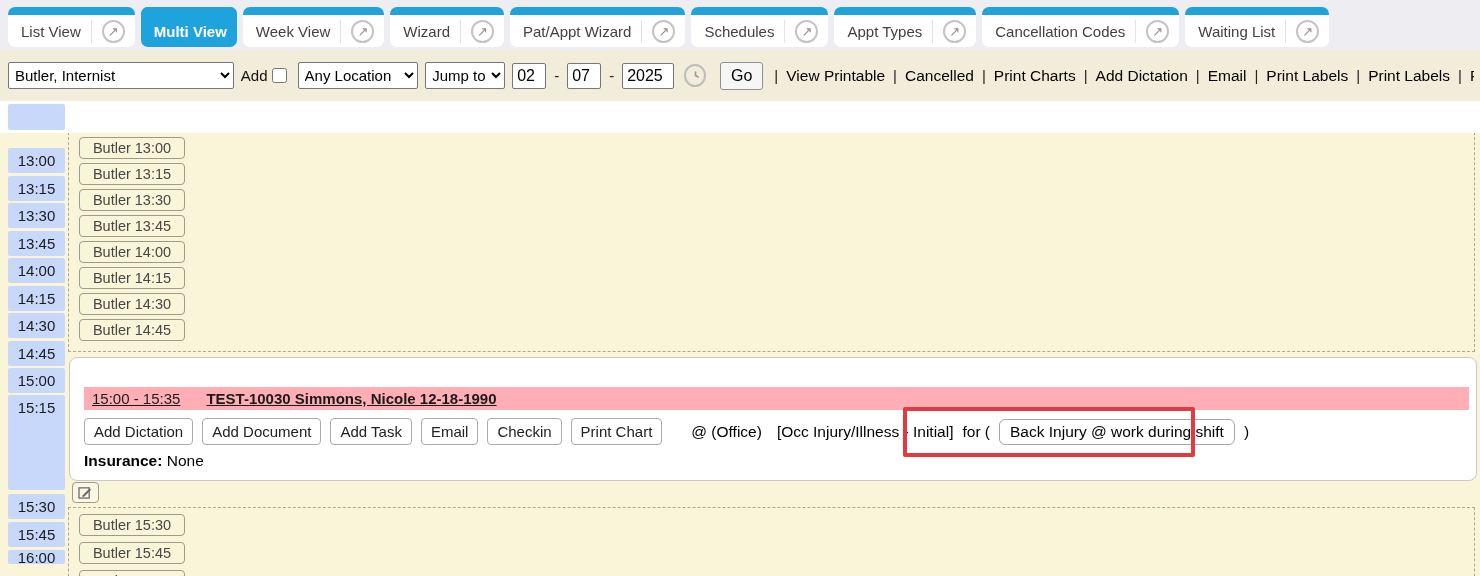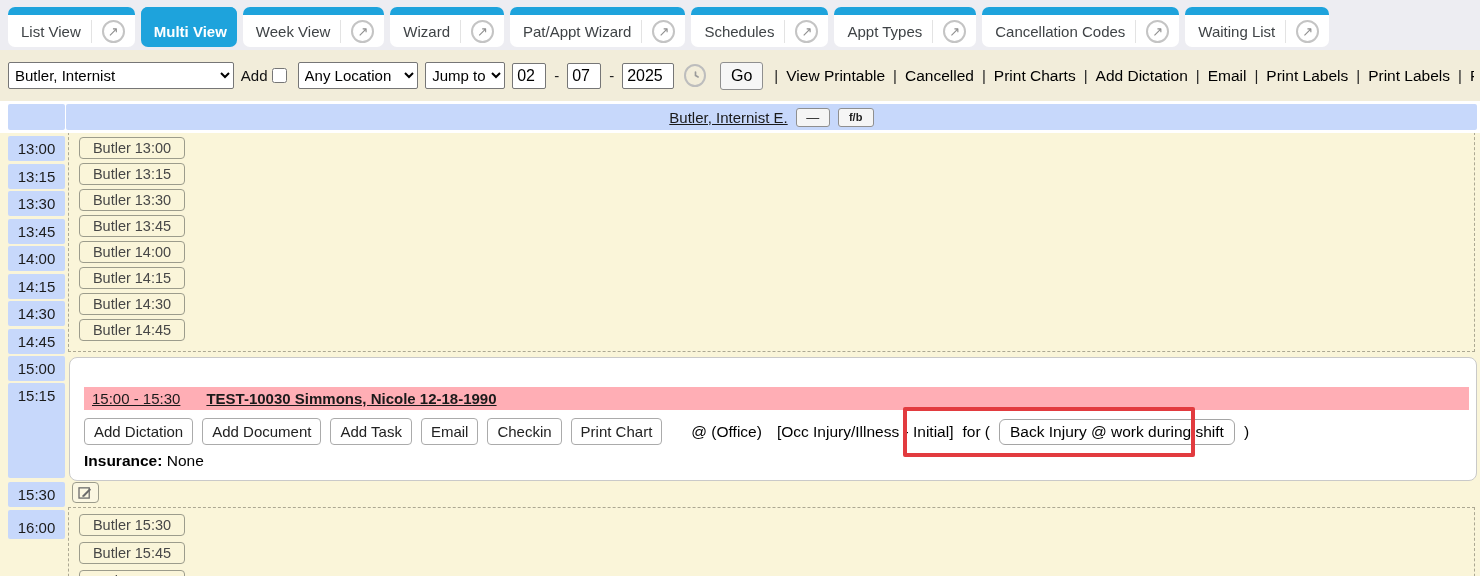--- a/index.html
+++ b/index.html
@@ -40,21 +40,21 @@
   .header-band { height:32px; background:#FFFFFF; position:relative; }
   .hb-gutter { position:absolute; left:8px; top:3px; width:57px; height:26px; background:#C7D8FB; border-radius:2px; }
   .hb-main { position:absolute; left:66px; top:3px; width:1411px; height:26px; background:#C7D8FB; border-radius:2px; display:flex; align-items:center; justify-content:center; gap:8px; }
   .hb-provider { font-size:15px; color:#1a1a1a; text-decoration:underline; cursor:pointer; }
   .hb-btn { height:19px; background:#F5F5F5; border:1px solid #8F8F8F; border-radius:3px; font-family:"Liberation Sans",sans-serif; cursor:pointer; color:#222; }
   .hb-btn.minus { width:34px; font-size:13px; line-height:15px; }
   .hb-btn.fb { width:36px; font-size:11px; font-weight:bold; }
 
   
   .sched { position:relative; height:443px; background:#FAF5D9; overflow:hidden; }
-  .tchip { position:absolute; left:8px; width:57px; background:#C7D8FB; border-radius:2px; display:flex; align-items:center; justify-content:center; font-size:15px; color:#1b1b1b; }
+  .tchip { position:absolute; left:8px; width:57px; background:#C7D8FB; border-radius:2px; display:flex; align-items:center; justify-content:center; font-size:15px; color:#1b1b1b;margin-top:12px; }
   .dashed-block { position:absolute; left:68px; width:1407px; border:1px dashed #ACA893; }
   .block1 { top:-6px; height:225px; border-top:none; }
   .block2 { top:374px; height:80px; border-bottom:none; }
   .slot-col { position:absolute; left:10px; top:0; display:flex; flex-direction:column; }
   .slot-btn { width:106px; height:22px; margin-bottom:4px; background:transparent; border:1px solid #9C9C8C; border-radius:4px; font-size:14.5px; color:#474747; font-family:"Liberation Sans",sans-serif; cursor:pointer; display:flex; align-items:center; justify-content:center; white-space:nowrap; }
   .block1 .slot-col { top:10px; }
   .block2 .slot-col { top:5px; }
 
   
   .appt-card { position:absolute; left:69px; top:224px; width:1408px; height:124px; background:#fff; border:1px solid #C9C9C9; border-radius:8px; }
@@ -199,59 +199,54 @@
     <a class="tb-link">Print Labels</a>
     <span class="tb-sep">|</span>
     <a class="tb-link">Print Labels</a>
     <span class="tb-sep">|</span>
     <a class="tb-link">Run All</a>
   </span>
 </div>
 
 <div class="header-band">
   <div class="hb-gutter"></div>
-  <div class="hb-main">
-    <a class="hb-provider">Butler, Internist E.</a>
-    <button class="hb-btn minus">—</button>
-    <button class="hb-btn fb">f/b</button>
-  </div>
 </div>
 
 <div class="sched">
 
   <div class="tchip" style="top:3px;height:25px">13:00</div>
   <div class="tchip" style="top:31px;height:25px">13:15</div>
   <div class="tchip" style="top:58px;height:25px">13:30</div>
   <div class="tchip" style="top:86px;height:25px">13:45</div>
   <div class="tchip" style="top:113px;height:25px">14:00</div>
   <div class="tchip" style="top:141px;height:25px">14:15</div>
   <div class="tchip" style="top:168px;height:25px">14:30</div>
   <div class="tchip" style="top:196px;height:25px">14:45</div>
   <div class="tchip" style="top:223px;height:25px">15:00</div>
   <div class="tchip" style="top:250px;height:95px;align-items:flex-start;padding-top:4px">15:15</div>
   <div class="tchip" style="top:349px;height:25px">15:30</div>
   <div class="tchip" style="top:377px;height:25px">15:45</div>
-  <div class="tchip" style="top:383px;height:23px">16:00</div>
+  <div class="tchip" style="top:405px;height:14px">16:00</div>
 
   <div class="dashed-block block1">
     <div class="slot-col">
       <button class="slot-btn">Butler 13:00</button>
       <button class="slot-btn">Butler 13:15</button>
       <button class="slot-btn">Butler 13:30</button>
       <button class="slot-btn">Butler 13:45</button>
       <button class="slot-btn">Butler 14:00</button>
       <button class="slot-btn">Butler 14:15</button>
       <button class="slot-btn">Butler 14:30</button>
       <button class="slot-btn">Butler 14:45</button>
     </div>
   </div>
 
   <div class="appt-card">
     <div class="appt-pink">
-      <a class="appt-time">15:00 - 15:30</a>
+      <a class="appt-time">15:00 - 15:35</a>
       <a class="appt-patient">TEST-10030 Simmons, Nicole 12-18-1990</a>
     </div>
     <div class="appt-actions">
       <button class="appt-btn">Add Dictation</button>
       <button class="appt-btn">Add Document</button>
       <button class="appt-btn">Add Task</button>
       <button class="appt-btn">Email</button>
       <button class="appt-btn">Checkin</button>
       <button class="appt-btn">Print Chart</button>
       <span class="appt-text loc">@ (Office)</span>

